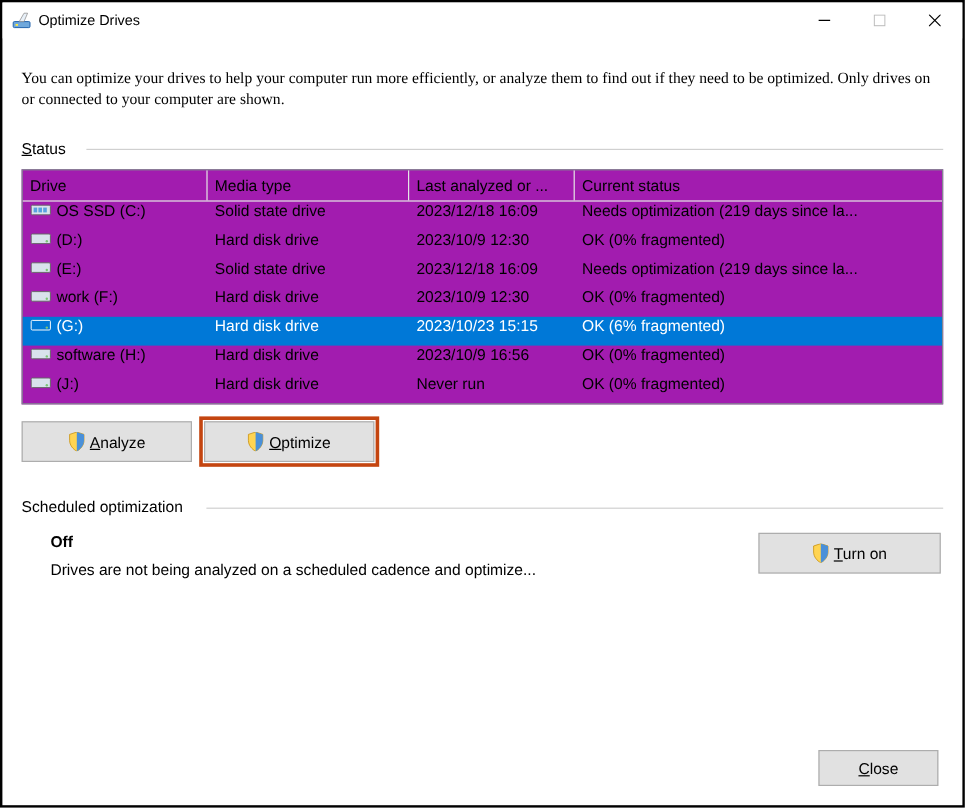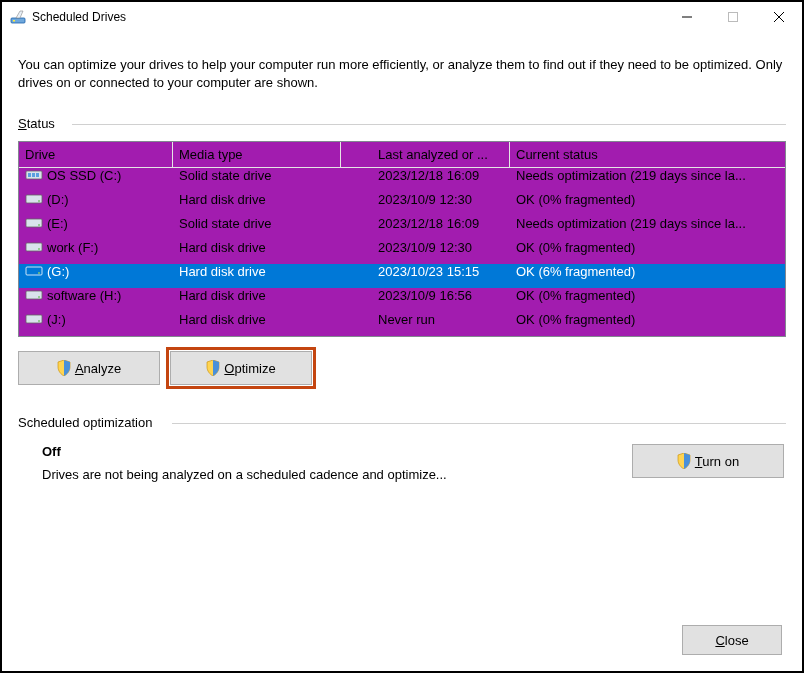--- a/index.html
+++ b/index.html
@@ -37,20 +37,21 @@
       font-size: 14px;
     }
     .win-btn.dim { color: #bbb; }
     .content {
       padding: 6px 16px 16px 16px;
     }
     .intro-text {
       font-size: 13px;
       line-height: 18px;
       margin: 18px 0 24px 0;
+      font-family: Liberation Serif, serif;
     }
     .section-label {
       font-size: 13px;
       margin-bottom: 4px;
       position: relative;
     }
     .section-label .hr {
       position: absolute;
       top: 50%;
       right: 0;
@@ -75,21 +76,21 @@
     }
     .list-header .col {
       padding: 0 6px;
       border-right: 1px solid #e5e5e5;
       height: 100%;
       display: flex;
       align-items: center;
     }
     .col-drive { width: 154px; }
     .col-media { width: 168px; }
-    .col-last { width: 138px; margin-left: 31px; }
+    .col-last { width: 138px; }
     .col-status { flex: 1; }
     .list-body .row {
       display: flex;
       height: 24px;
       align-items: flex-start;
       font-size: 13px;
       padding: 0;
     }
     .list-body .row.selected {
       background: #0078d7;
@@ -157,21 +158,21 @@
 <body>
 
 <div class="title-bar">
   <span class="title-icon">
     <svg viewBox="0 0 16 16" width="16" height="16">
       <rect x="1" y="9" width="14" height="5" rx="1" fill="#6fa8dc" stroke="#1b5faa" stroke-width="0.8"></rect>
       <rect x="3" y="11" width="2" height="1.5" fill="#ffeb3b"></rect>
       <path d="M6 9 L10 2 L13 2 L10 9 Z" fill="#e8f0f8" stroke="#888" stroke-width="0.6"></path>
     </svg>
   </span>
-  <span class="title-text">Scheduled Drives</span>
+  <span class="title-text">Optimize Drives</span>
   <div class="win-controls">
     <div class="win-btn">
       <svg width="10" height="10" viewBox="0 0 10 10">
           <line x1="0" y1="5" x2="10" y2="5" stroke="#000" stroke-width="1"></line>
         </svg>
     </div>
     <div class="win-btn dim">
       <svg width="10" height="10" viewBox="0 0 10 10">
           <rect x="0.5" y="0.5" width="9" height="9" fill="none" stroke="#bbb" stroke-width="1"></rect>
         </svg>

